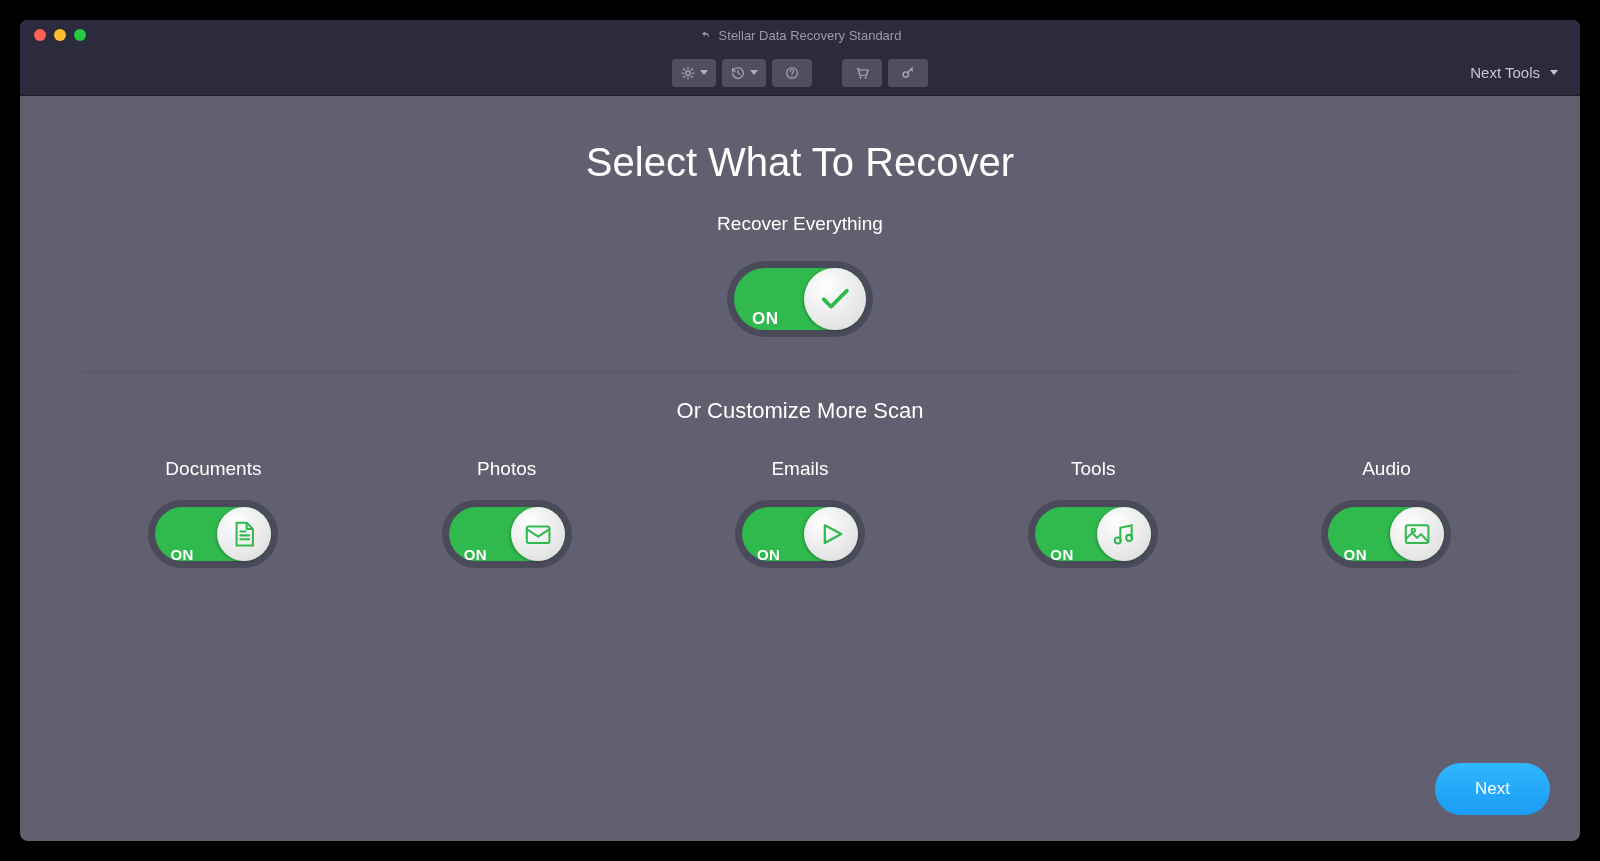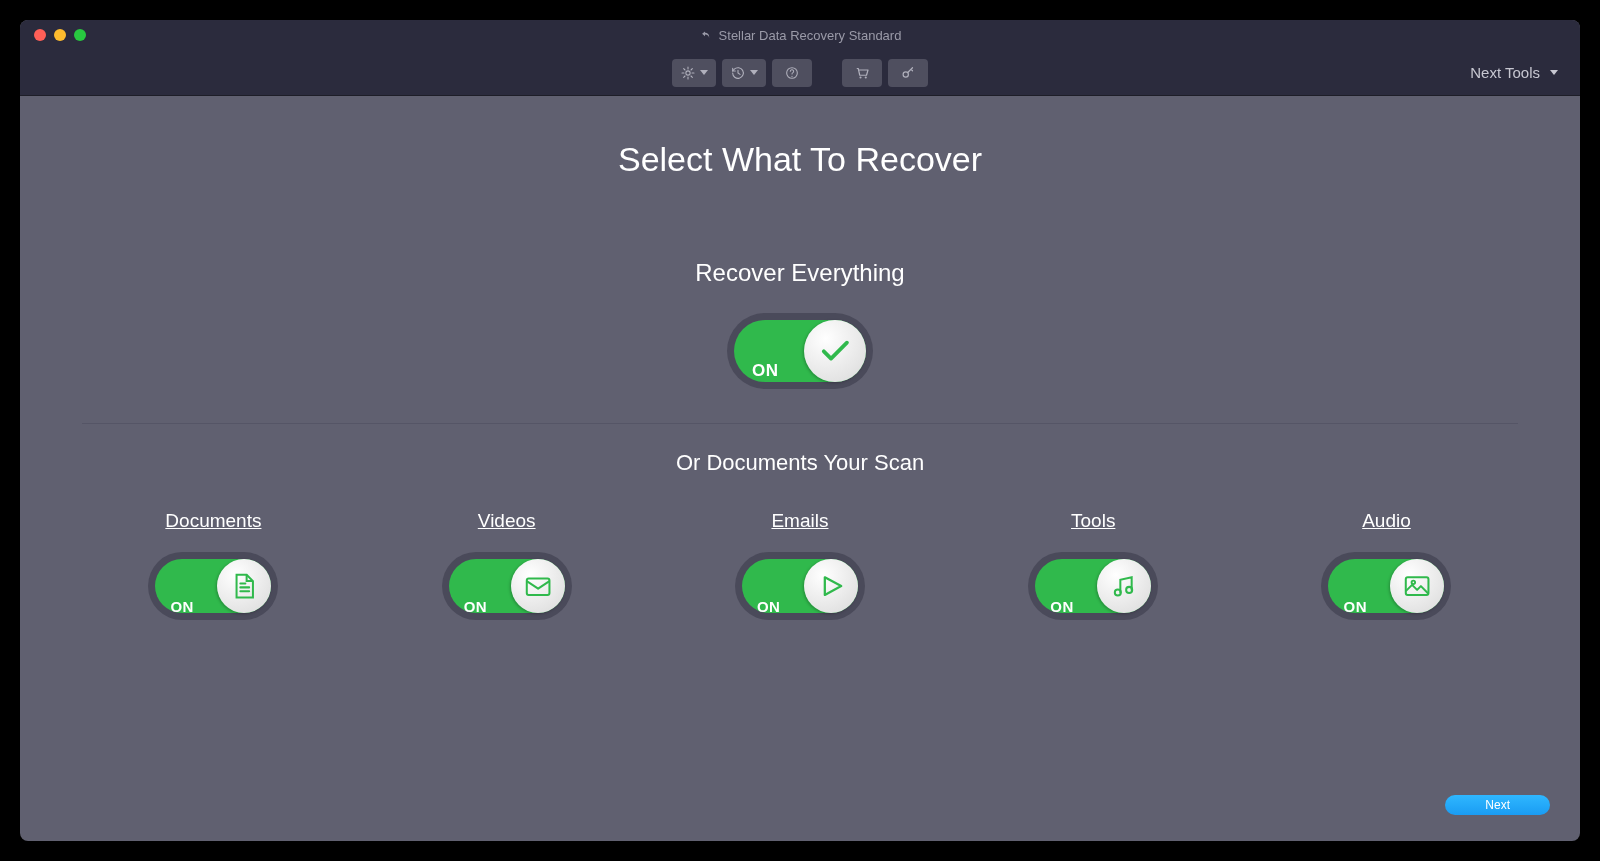--- a/index.html
+++ b/index.html
@@ -92,28 +92,28 @@
   }
   .content {
     flex: 1;
     position: relative;
     display: flex;
     flex-direction: column;
     align-items: center;
     color: #fff;
   }
   .page-title {
-    font-size: 34px;
+    font-size: 40px;
     font-weight: 400;
     margin-top: 44px;
   }
   .section-label {
-    font-size: 24px;
+    font-size: 19px;
     font-weight: 400;
-    margin-top: 80px;
+    margin-top: 28px;
   }
   .divider {
     width: 92%;
     height: 1px;
     background: #555566;
     margin-top: 34px;
   }
   .section-label2 {
     font-size: 22px;
     font-weight: 400;
@@ -127,21 +127,20 @@
   }
   .category {
     display: flex;
     flex-direction: column;
     align-items: center;
     gap: 20px;
   }
   .category-label {
     font-size: 19px;
     font-weight: 400;
-    text-decoration: underline;
   }
   
   .toggle-outer {
     background: #4a4a5a;
     border-radius: 999px;
     padding: 7px;
     display: inline-flex;
     cursor: pointer;
   }
   .toggle-inner {
@@ -177,23 +176,23 @@
   }
   .toggle-knob svg { width: 56%; height: 56%; }
   .next-btn {
     position: absolute;
     right: 30px;
     bottom: 26px;
     background: linear-gradient(180deg, #2fb7ff, #1a9cf3);
     color: #fff;
     border: none;
     border-radius: 999px;
-    font-size: 12px;
+    font-size: 17px;
     font-weight: 400;
-    padding: 3px 40px;
+    padding: 16px 40px;
     cursor: pointer;
   }
   .caret-down {
     width: 0; height: 0;
     border-left: 4px solid transparent;
     border-right: 4px solid transparent;
     border-top: 5px solid currentColor;
   }
 </style>
 </head>
@@ -319,38 +318,38 @@
         <div class="toggle-knob">
           <svg viewBox="0 0 24 24">
               <use href="#ic-check"></use>
             </svg>
         </div>
       </div>
     </div>
 
     <div class="divider"></div>
 
-    <div class="section-label2">Or Documents Your Scan</div>
+    <div class="section-label2">Or Customize More Scan</div>
 
     <div class="categories" id="categories">
         <div class="category">
           <div class="category-label">Documents</div>
           <div class="toggle-outer toggle-small">
             <div class="toggle-inner">
               <span class="toggle-label">ON</span>
               <div class="toggle-knob">
                 <svg viewBox="0 0 24 24">
                   <use href="#ic-document"></use>
                 </svg>
               </div>
             </div>
           </div>
         </div>
         <div class="category">
-          <div class="category-label">Videos</div>
+          <div class="category-label">Photos</div>
           <div class="toggle-outer toggle-small">
             <div class="toggle-inner">
               <span class="toggle-label">ON</span>
               <div class="toggle-knob">
                 <svg viewBox="0 0 24 24">
                   <use href="#ic-email"></use>
                 </svg>
               </div>
             </div>
           </div>

